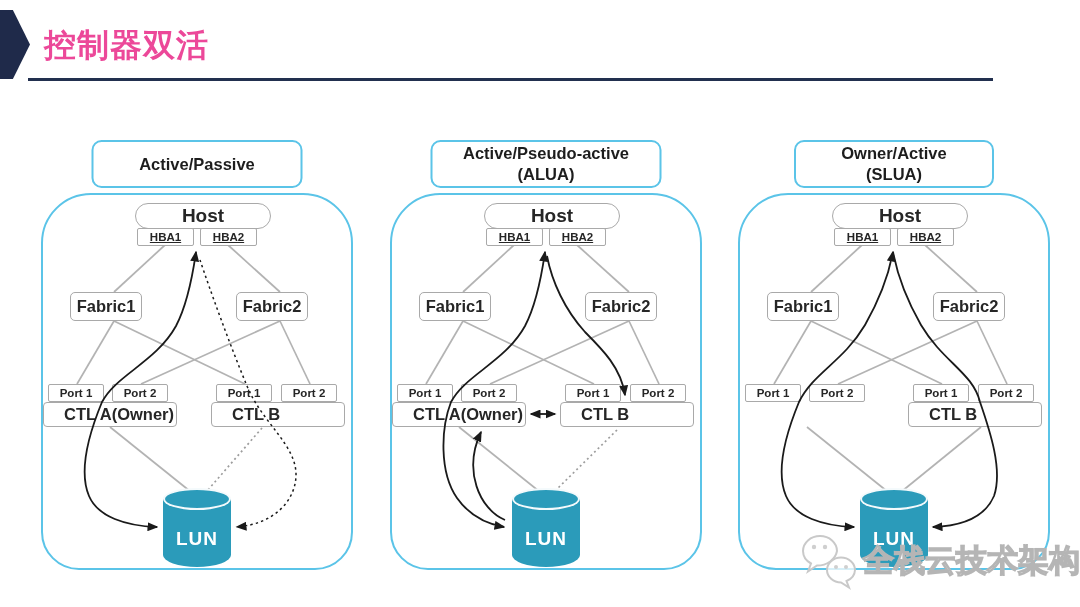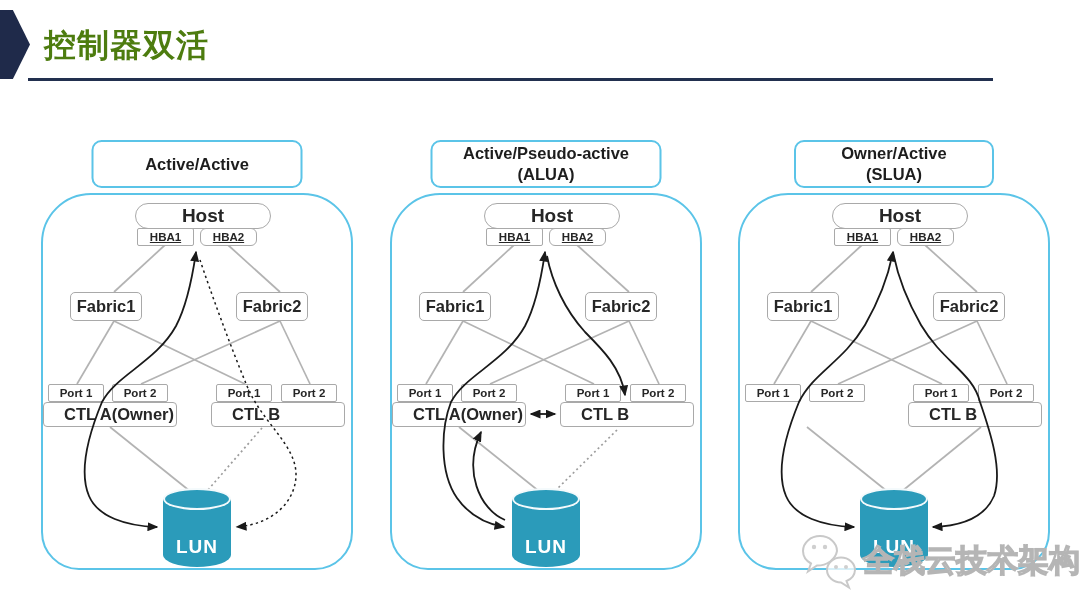--- a/index.html
+++ b/index.html
@@ -3,21 +3,21 @@
 <meta charset="utf-8">
 <style>
   * { margin:0; padding:0; box-sizing:border-box; }
   html,body { background:#fff; }
   body { font-family:"Liberation Sans", "DejaVu Sans", sans-serif; }
   .stage { position:relative; width:1080px; height:607px; background:#fff; overflow:hidden; }
 
   
   .hd-arrow { position:absolute; left:0; top:10px; width:30px; height:69px; background:#1F2A4A;
               clip-path:polygon(0 0, 43% 0, 100% 50%, 43% 100%, 0 100%); }
-  .hd-title { position:absolute; left:44px; top:24px; font-size:32px; font-weight:600; color:#4d7c0f;
+  .hd-title { position:absolute; left:44px; top:24px; font-size:32px; font-weight:600; color:#ec4899;
               letter-spacing:1px; }
   .hd-rule  { position:absolute; left:28px; top:78px; width:965px; height:3px; background:#22304F; }
 
   
   .panel { position:absolute; top:140px; width:314px; height:435px; }
   .p1 { left:40px; } .p2 { left:389px; } .p3 { left:737px; }
 
   .shell { position:absolute; left:1px; top:53px; width:312px; height:377px; background:#fff;
            border:2.2px solid #5BC4E8; border-radius:50px 50px 38px 38px; z-index:1; }
 
@@ -26,36 +26,36 @@
             display:flex; align-items:center; justify-content:center; text-align:center;
             font-size:16.5px; font-weight:600; color:#1d1d1d; white-space:pre-line; line-height:1.25; }
 
   .wires   { position:absolute; left:0; top:0; z-index:2; }
   .overlay { position:absolute; left:0; top:0; z-index:4; pointer-events:none; }
 
   .box { position:absolute; background:#fff; border:1.5px solid #A9A9A9; color:#262626; z-index:3;
          display:flex; align-items:center; justify-content:center; }
   .host   { left:95px;  top:63px;  width:136px; height:26px; font-size:19px;   font-weight:600; border-radius:13px; }
   .hba    { width:57px; height:18px; top:88px; font-size:11.5px; font-weight:600; border-radius:2px;text-decoration:underline; }
-  .hba1   { left:97px; } .hba2 { left:160px;border-radius:6px; }
+  .hba1   { left:97px; } .hba2 { left:160px; }
   .fabric { width:72px; height:29px; top:152px; font-size:16.5px; font-weight:600; border-radius:5px; }
   .fabric1{ left:30px; } .fabric2 { left:196px; }
   .port   { width:56px; height:18px; top:244px; font-size:11.5px; font-weight:600; border-radius:2px; }
   .pa1 { left:8px; } .pa2 { left:72px; } .pb1 { left:176px; } .pb2 { left:241px; }
   .ctl    { width:134px; height:25px; top:262px; font-size:16.5px; font-weight:600; border-radius:4px;
             justify-content:flex-start; padding-left:20px; }
   .ctla { left:3px; } .ctlb { left:171px; }
 
   
   .lun { position:absolute; left:123px; top:348px; width:68px; height:79px; z-index:3; }
   .lun-body { position:absolute; left:0; top:11px; width:68px; height:68px; background:#2B9BBA;
               border-radius:0 0 34px 34px / 0 0 12px 12px; }
   .lun-top  { position:absolute; left:0; top:0; width:68px; height:22px; border-radius:50%;
               background:#2B9BBA; border:2px solid rgba(255,255,255,.95); }
-  .lun-label{ position:absolute; left:0; top:48px; width:100%; text-align:center; color:#fff;
+  .lun-label{ position:absolute; left:0; top:40px; width:100%; text-align:center; color:#fff;
               font-size:19px; font-weight:600; letter-spacing:1px; }
 
   
   .wm { position:absolute; left:795px; top:528px; z-index:6; display:flex; align-items:flex-start; }
   .wm-icon { width:66px; height:62px; }
   .wm-text { margin-left:2px; margin-top:12px; font-size:31px; font-weight:700; color:#fff;
              -webkit-text-stroke:1.3px #b5b5b5; text-shadow:0 0 1px #c0c0c0; letter-spacing:0px;
              white-space:nowrap; }
 </style>
 </head>
@@ -76,21 +76,21 @@
         <line x1="188" y1="105" x2="240" y2="152"></line>
         <line x1="74" y1="181" x2="37" y2="244"></line>
         <line x1="74" y1="181" x2="205" y2="244"></line>
         <line x1="240" y1="181" x2="101" y2="244"></line>
         <line x1="240" y1="181" x2="270" y2="244"></line>
         <line x1="70" y1="287" x2="151" y2="352"></line>
         <line x1="222" y1="288" x2="167" y2="351" stroke="#9d9d9d" stroke-dasharray="2 3"></line>
       </g>
     </svg>
 
-    <div class="plabel" style="width:211px">Active/Active</div>
+    <div class="plabel" style="width:211px">Active/Passive</div>
     <div class="box host">Host</div>
     <div class="box hba hba1">HBA1</div>
     <div class="box hba hba2">HBA2</div>
     <div class="box fabric fabric1">Fabric1</div>
     <div class="box fabric fabric2">Fabric2</div>
     <div class="box port pa1">Port 1</div>
     <div class="box port pa2">Port 2</div>
     <div class="box port pb1">Port 1</div>
     <div class="box port pb2">Port 2</div>
     <div class="box ctl ctla">CTL A(Owner)</div>

